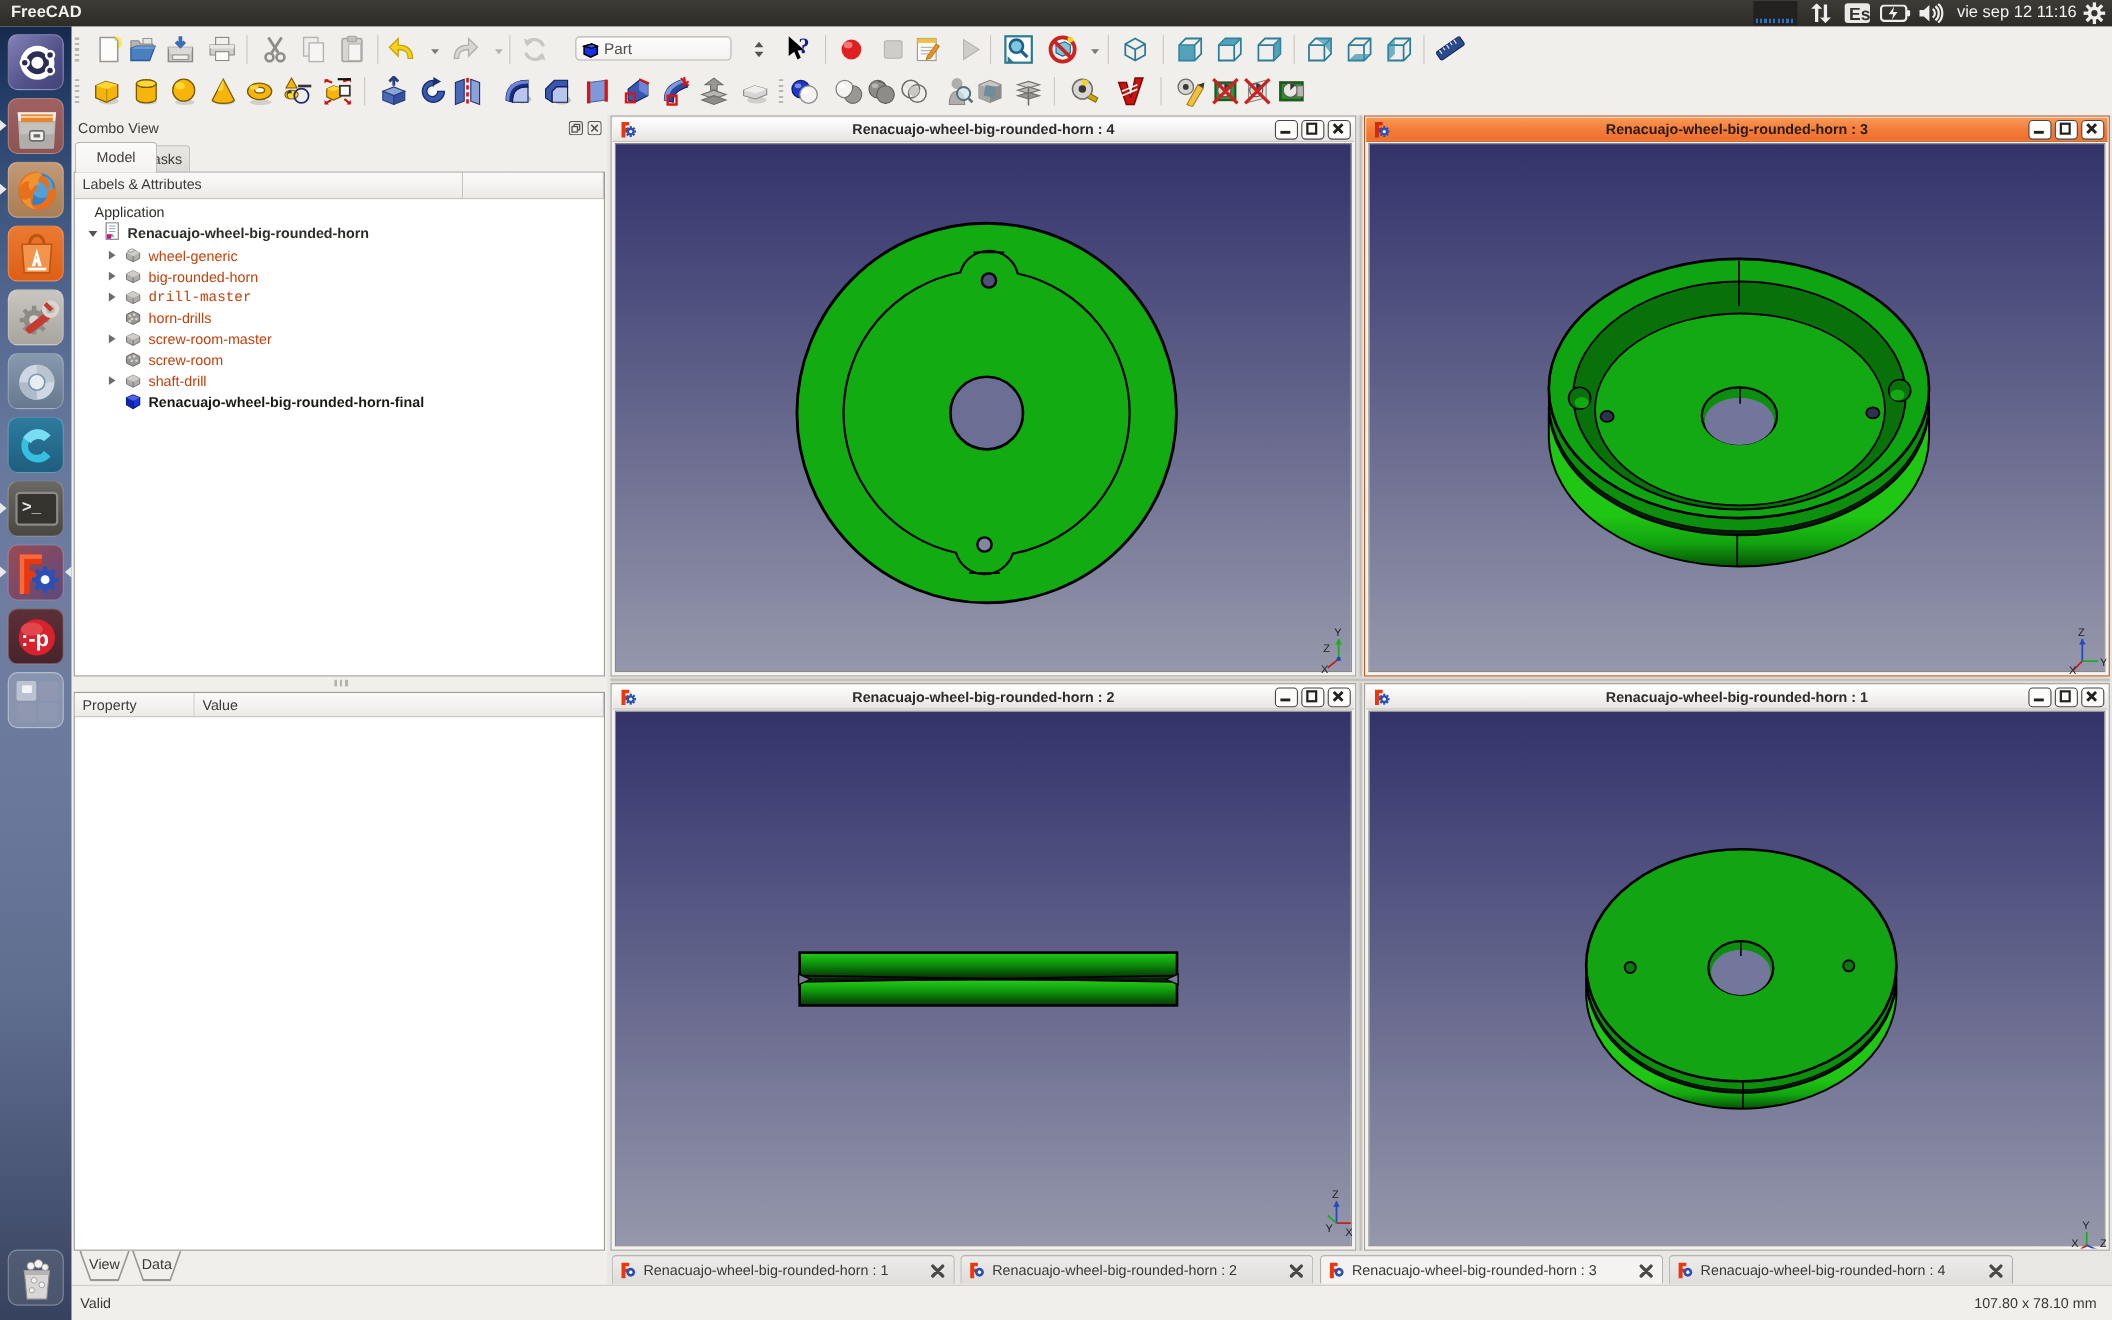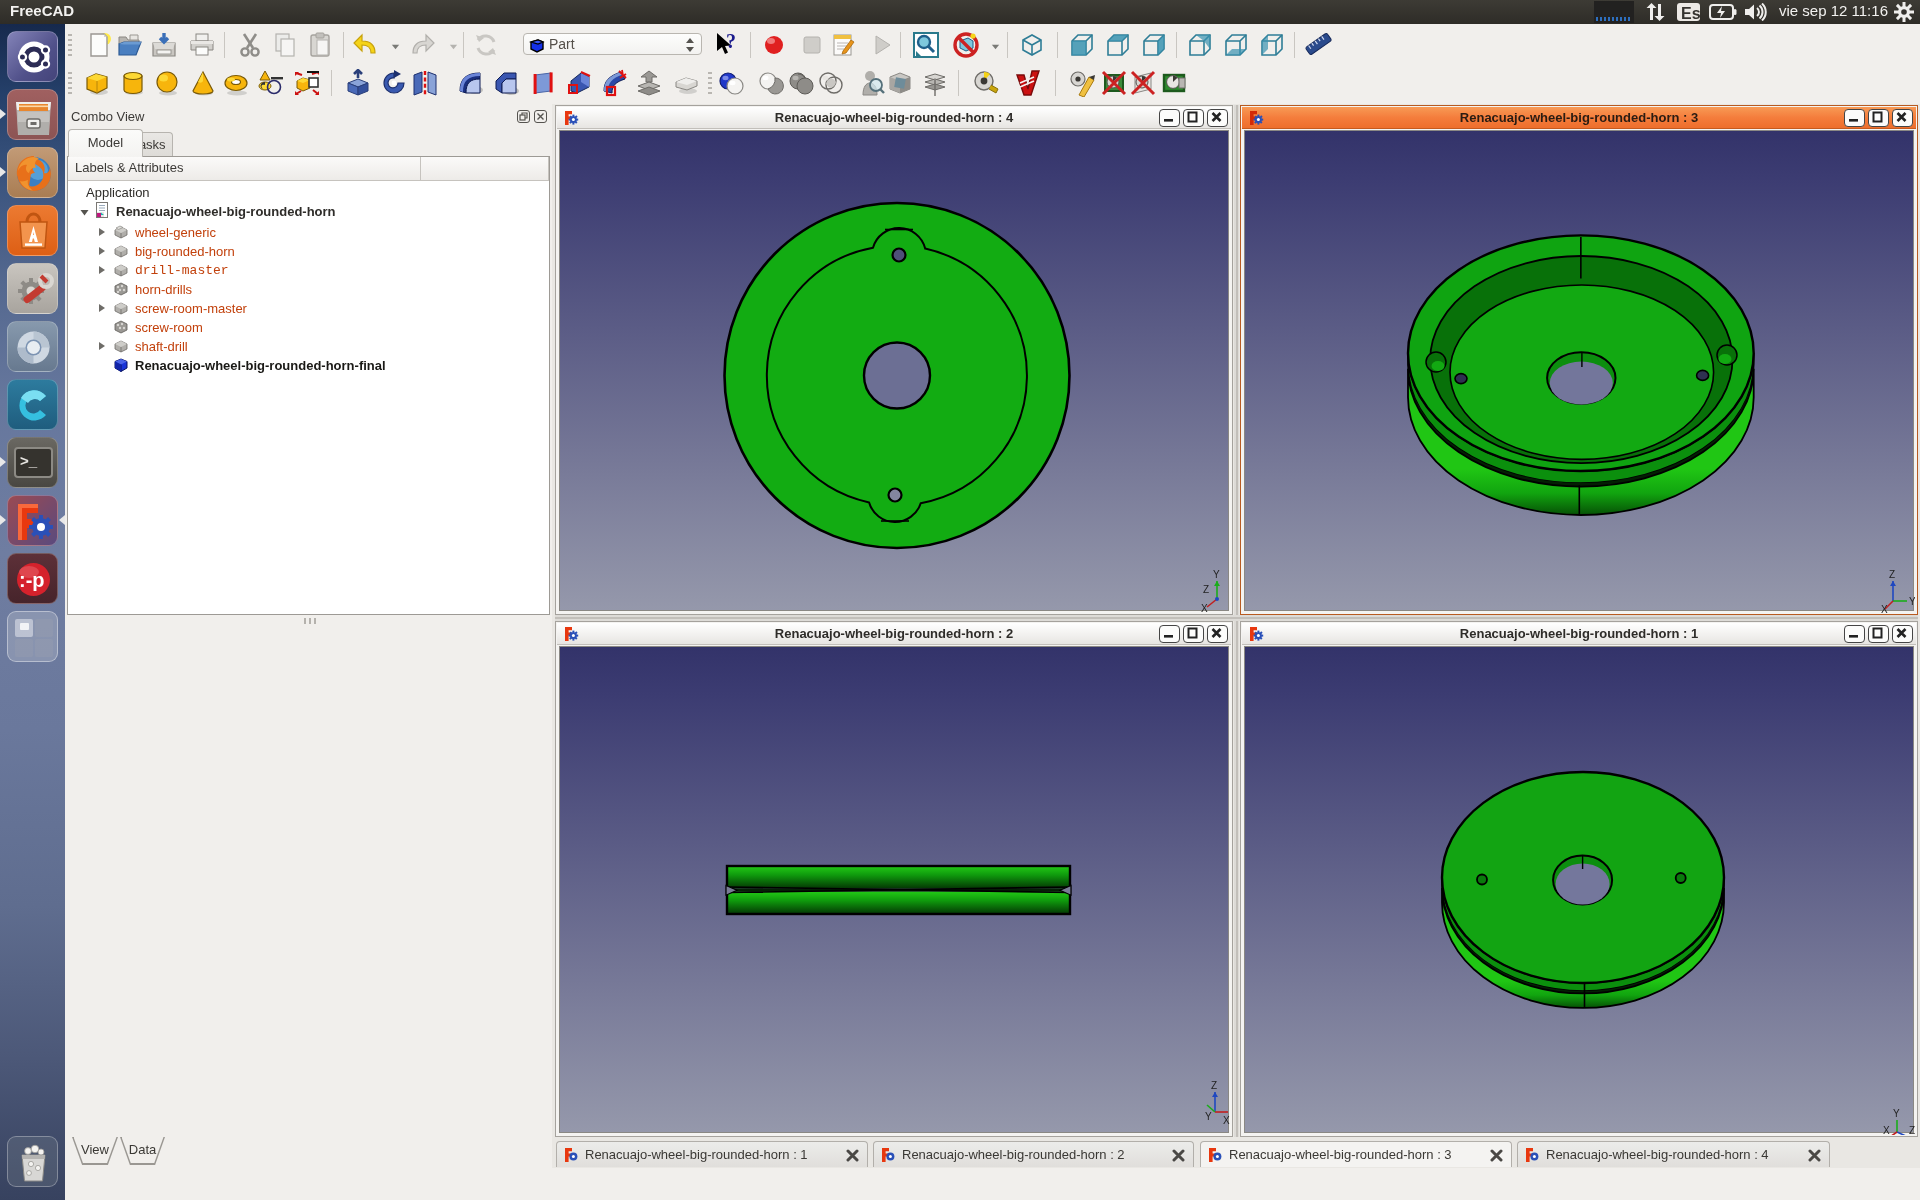--- a/index.html
+++ b/index.html
@@ -13,21 +13,21 @@
 .tile { position:absolute; left:7px; width:51px; height:51px; border-radius:9px; border:1px solid rgba(255,255,255,0.25); overflow:hidden; }
 .larrow { position:absolute; left:0; width:0; height:0; border-top:5px solid transparent; border-bottom:5px solid transparent; border-left:6px solid #e8e8e8; }
 .rarrow { position:absolute; left:59px; width:0; height:0; border-top:5px solid transparent; border-bottom:5px solid transparent; border-right:6px solid #e8e8e8; }
 #app { position:absolute; left:65px; top:24px; width:1855px; height:1176px; background:#f1efec; }
 
 .grip { position:absolute; width:4px; height:22px;
   background:repeating-linear-gradient(180deg,#b9b6b1 0 2px,transparent 2px 5px); }
 .sep { position:absolute; width:1px; height:26px; background:#c9c6c1; }
 .ticon { position:absolute; width:28px; height:28px; }
 
-#combo { position:absolute; left:458px; top:9px; width:179px; height:22px; background:linear-gradient(#fdfdfc,#f3f2f0); border:1px solid #b9b6b0; border-radius:4px; }
+#combo { position:absolute; left:458px; top:9px; width:142px; height:22px; background:linear-gradient(#fdfdfc,#f3f2f0); border:1px solid #b9b6b0; border-radius:4px; }
 #combo .lbl { position:absolute; left:25px; top:2px; font-size:14px; color:#55504a; }
 
 #dock { position:absolute; left:0px; top:80px; width:487px; height:1064px; }
 .paneltitle { font-size:13px; color:#3c3a37; }
 .tab { position:absolute; font-size:13px; color:#3c3a37; border:1px solid #b7b4af; border-bottom:none; border-radius:4px 4px 0 0; text-align:center; }
 .frame { position:absolute; background:#fff; border:1px solid #9d9a95; }
 .hdrcell { position:absolute; background:linear-gradient(#fbfaf9,#edebe8); border-right:1px solid #c6c3be; border-bottom:1px solid #c6c3be; font-size:13px; color:#3c3a37; padding-left:7px; padding-top:3px; }
 .trow { position:absolute; left:0; width:100%; height:19px; }
 .trow .exp { position:absolute; left:31px; top:5px; width:0; height:0; border-top:4.5px solid transparent; border-bottom:4.5px solid transparent; border-left:6px solid #6e6c68; }
 .trow .pic { position:absolute; left:45px; top:1px; width:16px; height:16px; }
@@ -700,20 +700,24 @@
               <path d="M2 4.5 L8 2 L14 4.5 L14 11 L8 14.5 L2 11 Z" fill="#1a35d8" stroke="#0a1560" stroke-width="1"></path>
               <path d="M2 4.5 L8 7.5 L14 4.5 L8 2 Z" fill="#4a64e8"></path>
               <path d="M8 7.5 L8 14.5" stroke="#0a1560" stroke-width="1"></path>
               <path d="M2 4.5 L8 7.5 L8 14.5 L2 11 Z" fill="#1225a8"></path>
             </svg>
             <span style="position:absolute;left:67px;top:2px;font-weight:bold;color:#1a1916;">Renacuajo-wheel-big-rounded-horn-final</span>
           </div>
       </div>
     </div>
     <div style="position:absolute;left:239px;top:514px;width:14px;height:6px;background:repeating-linear-gradient(90deg,#b5b2ad 0 2px,transparent 2px 5px);"></div>
+    <div class="frame" style="left:2px;top:525px;width:483px;height:508px;">
+      <div class="hdrcell" style="left:0;top:0;width:109px;height:22px;">Property</div>
+      <div class="hdrcell" style="left:109px;top:0;width:372px;height:22px;">Value</div>
+    </div>
     <div class="stab" style="left:7px;top:1033px;width:46px;">
         <i class="bg1"></i>
         <i class="bg2"></i>
         <span>View</span>
       </div>
     <div class="stab" style="left:55px;top:1033px;width:45px;">
         <i class="bg1"></i>
         <i class="bg2"></i>
         <span>Data</span>
       </div>
@@ -1000,13 +1004,17 @@
     <svg class="abs" style="left:6px;top:5px;" width="16" height="16" viewBox="0 0 16 16">
       <path d="M2 1 L9 1 L9 4.2 L5.6 4.2 L5.6 6.4 L8.6 6.4 L8.6 9.6 L5.6 9.6 L5.6 15 L2 15 Z" fill="#e8380f"></path>
       <circle cx="10.4" cy="9.6" r="4" fill="#2a50b8"></circle>
         <circle cx="10.4" cy="9.6" r="1.5" fill="#fff"></circle>
     </svg>
     <span class="txt">Renacuajo-wheel-big-rounded-horn : 4</span>
     <svg class="abs" style="right:8px;top:7px;" width="13" height="13" viewBox="0 0 13 13">
         <path d="M2 2 L11 11 M11 2 L2 11" stroke="#4a4845" stroke-width="3" stroke-linecap="round"></path>
       </svg>
   </div>
+  <div id="statusbar">
+    <span style="position:absolute;left:8px;top:8px;font-size:13px;color:#3a3834;">Valid</span>
+    <span style="position:absolute;right:14px;top:8px;font-size:13px;color:#3a3834;">107.80 x 78.10 mm</span>
+  </div>
 </div>
 
 </body></html>

